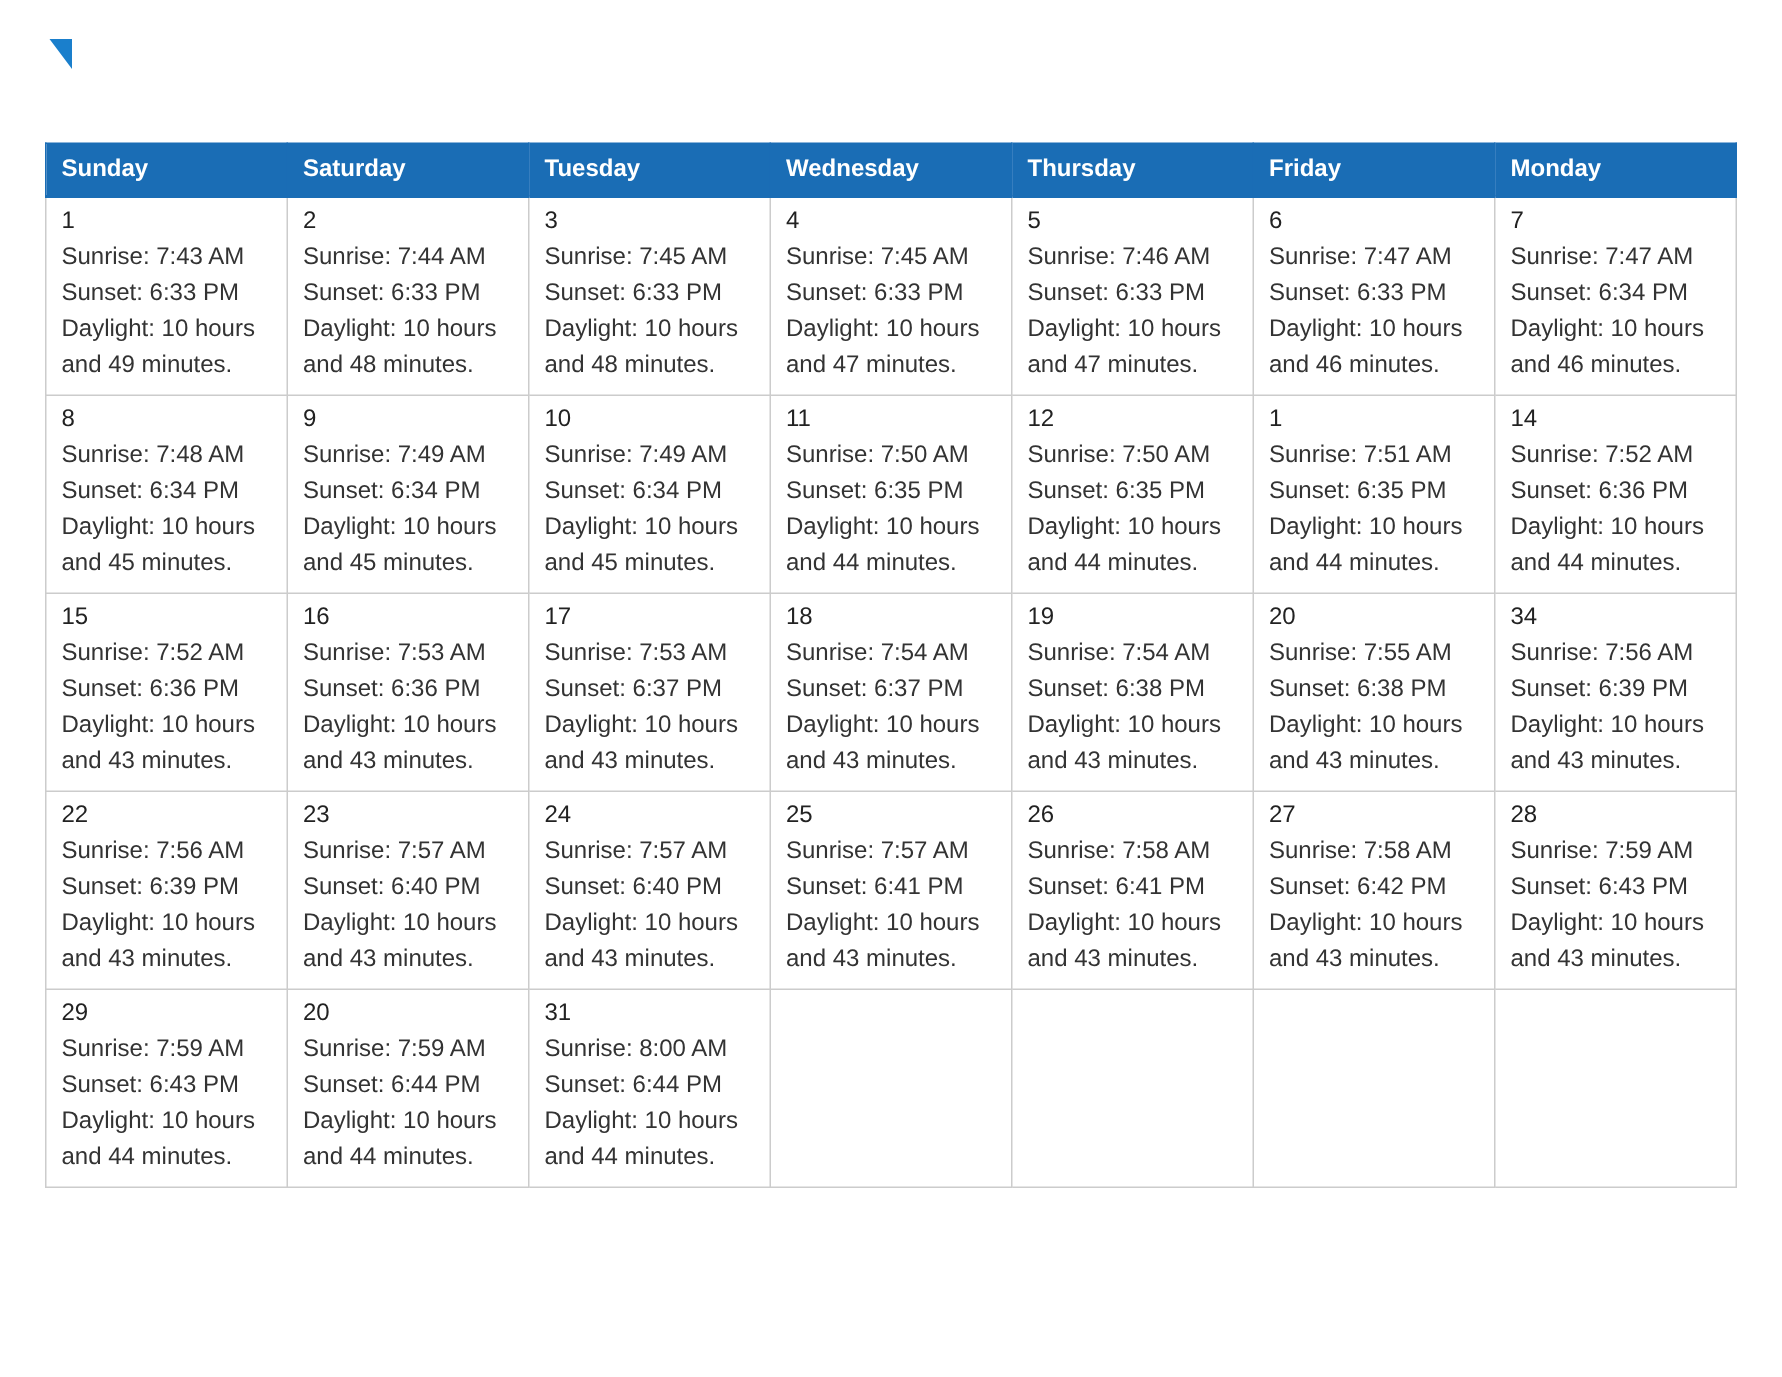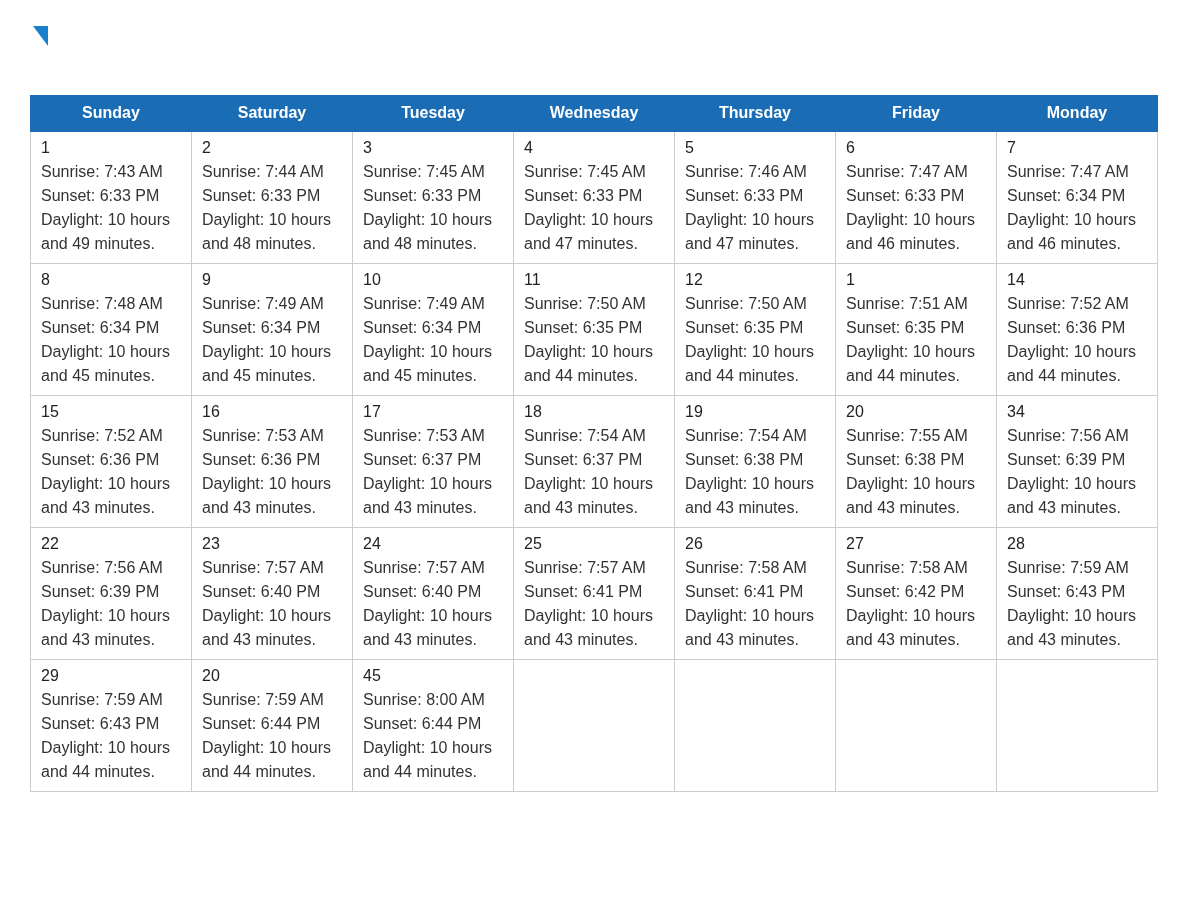--- a/index.html
+++ b/index.html
@@ -42,21 +42,21 @@
     table {
       width: 100%;
       border-collapse: collapse;
     }
     thead tr th {
       background-color: #1a6db5;
       color: #fff;
       font-size: 16px;
       font-weight: bold;
       padding: 8px 10px;
-      text-align: center;
+      text-align: left;
       border: 1px solid #1a6db5;
     }
     tbody tr td {
       vertical-align: top;
       border: 1px solid #ccc;
       padding: 7px 10px;
       font-size: 13px;
       color: #333;
       width: calc(100% / 7);
       min-height: 110px;
@@ -236,21 +236,21 @@
       <tr>
         <td>
           <span class="day-num">29</span>
           <div class="day-info">Sunrise: 7:59 AM<br>Sunset: 6:43 PM<br>Daylight: 10 hours<br>and 44 minutes.</div>
         </td>
         <td>
           <span class="day-num">20</span>
           <div class="day-info">Sunrise: 7:59 AM<br>Sunset: 6:44 PM<br>Daylight: 10 hours<br>and 44 minutes.</div>
         </td>
         <td>
-          <span class="day-num">45</span>
+          <span class="day-num">31</span>
           <div class="day-info">Sunrise: 8:00 AM<br>Sunset: 6:44 PM<br>Daylight: 10 hours<br>and 44 minutes.</div>
         </td>
         <td></td>
         <td></td>
         <td></td>
         <td></td>
       </tr>
     </tbody>
 </table>
 

